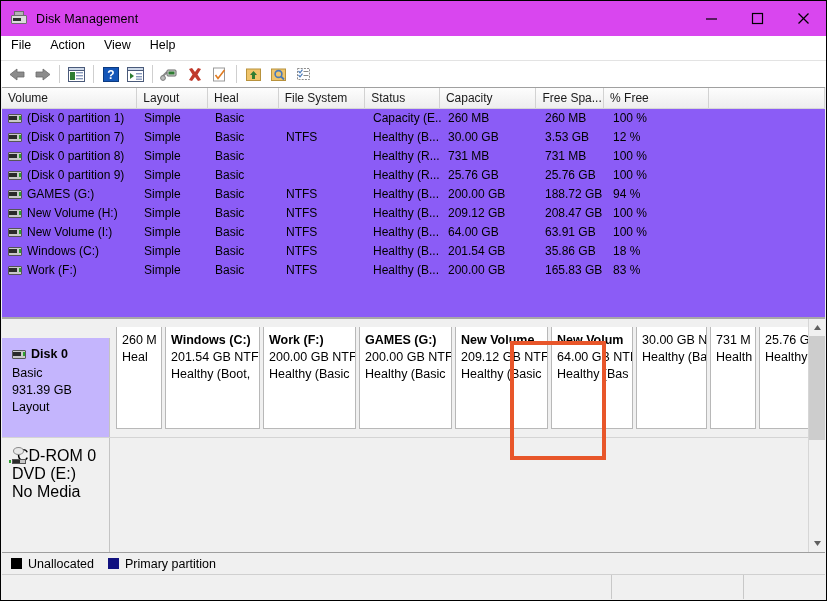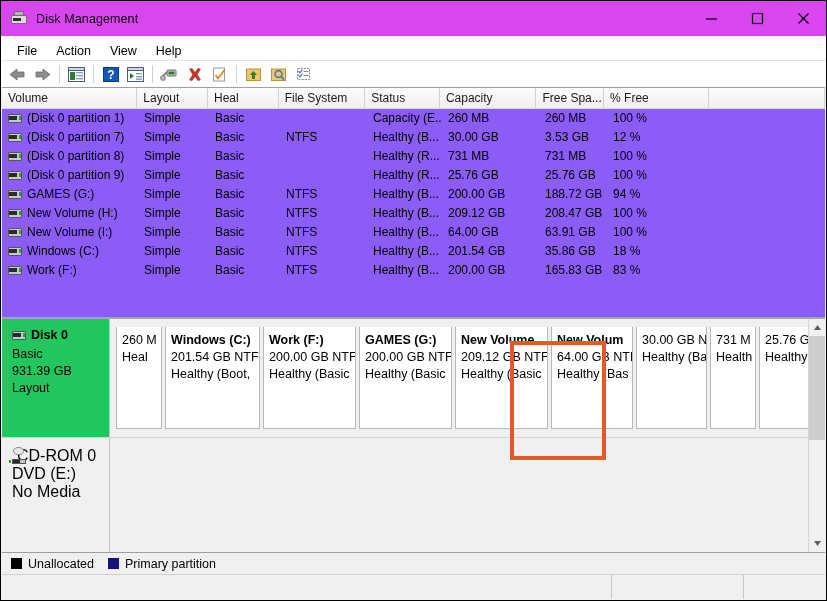--- a/index.html
+++ b/index.html
@@ -63,22 +63,22 @@
     display: flex; align-items: center; justify-content: center;
     background: transparent;
   }
   .win-btn svg { display: block; }
 
   
   .menubar {
     height: 24px;
     background: #ffffff;
     display: flex;
-    align-items: flex-end;
-    padding-left: 7px;
+    align-items: flex-start;
+    padding-left: 1px;
     flex: 0 0 auto;
   }
   .menubar .menu-item {
     font-size: 12.5px;
     color: #000;
     padding: 2px 9px;
     margin-right: 1px;
   }
 
   
@@ -188,23 +188,24 @@
     overflow: hidden;
   }
   .disk-row {
     display: flex;
     flex: 0 0 auto;
     border-bottom: 1px solid #d4d4d4;
   }
   .disk-info {
     width: 108px;
     flex: 0 0 auto;
-    background: #22c55e;
+    background: #c4b5fd;
     border-right: 1px solid #c4c4c4;
     padding: 9px 0 0 10px;
+    margin-top: 19px;
   }
   .disk-info .d-title {
     font-size: 12.5px;
     font-weight: bold;
     color: #000;
     display: flex;
     align-items: center;
     margin-bottom: 4px;
   }
   .disk-info .d-line {

